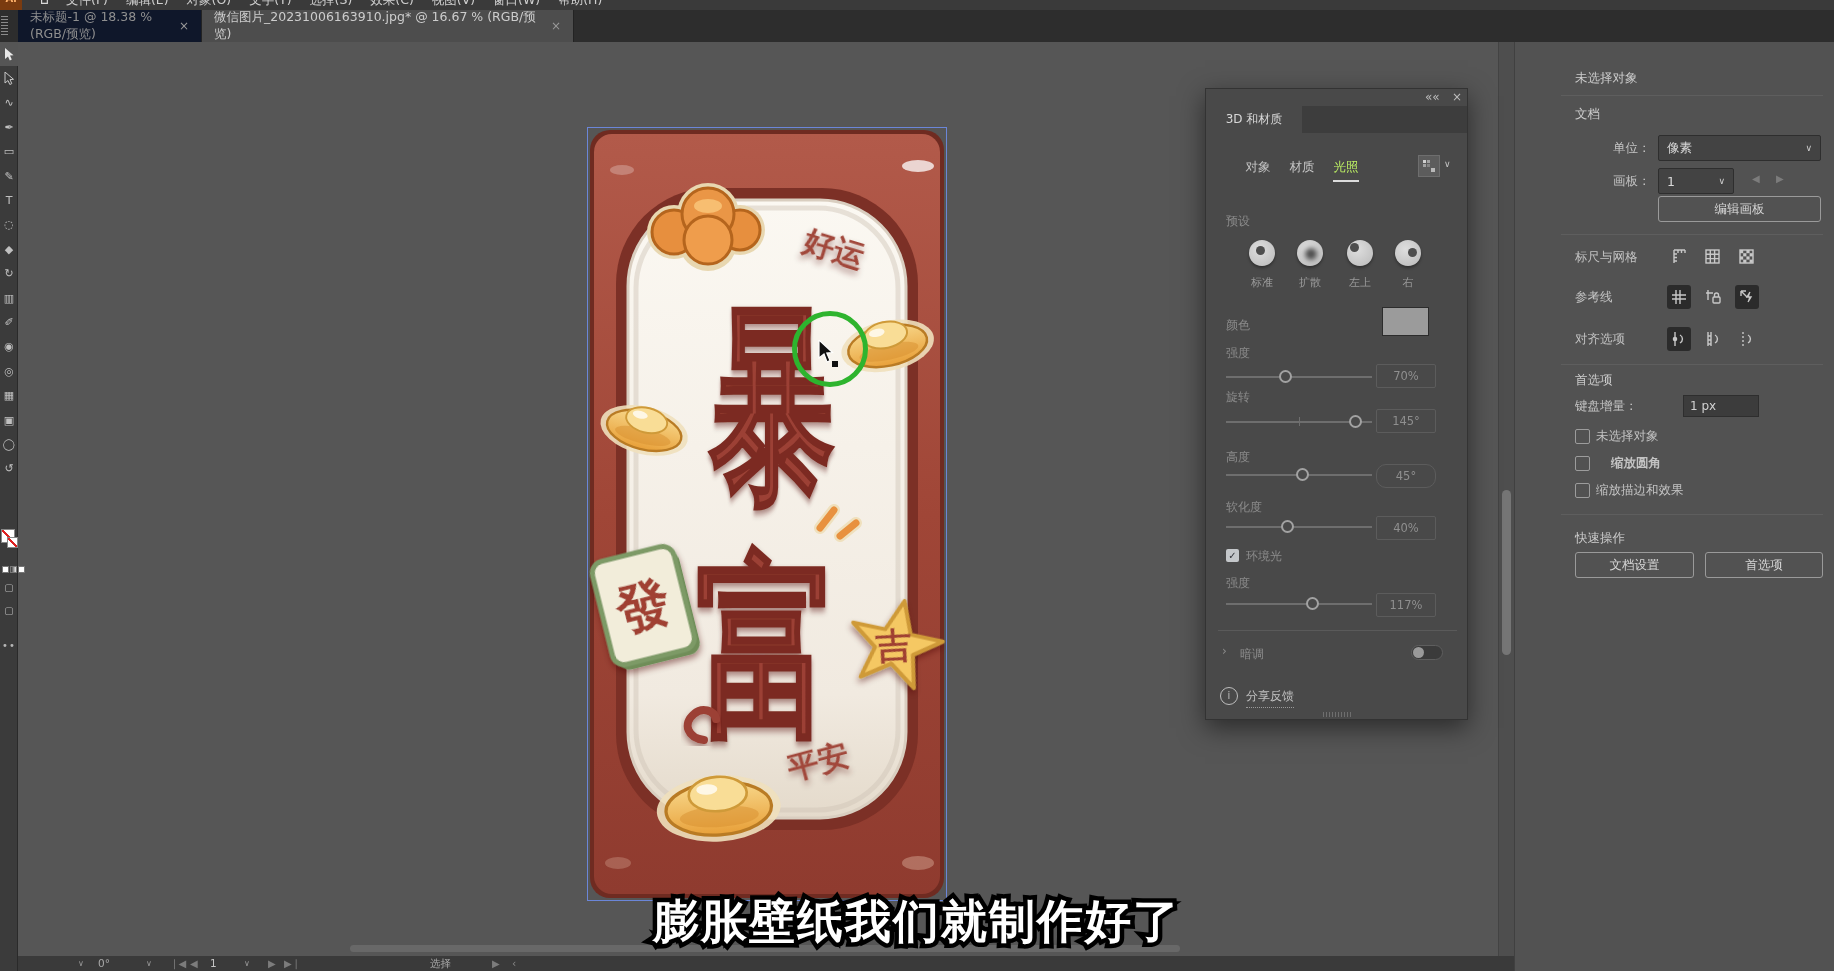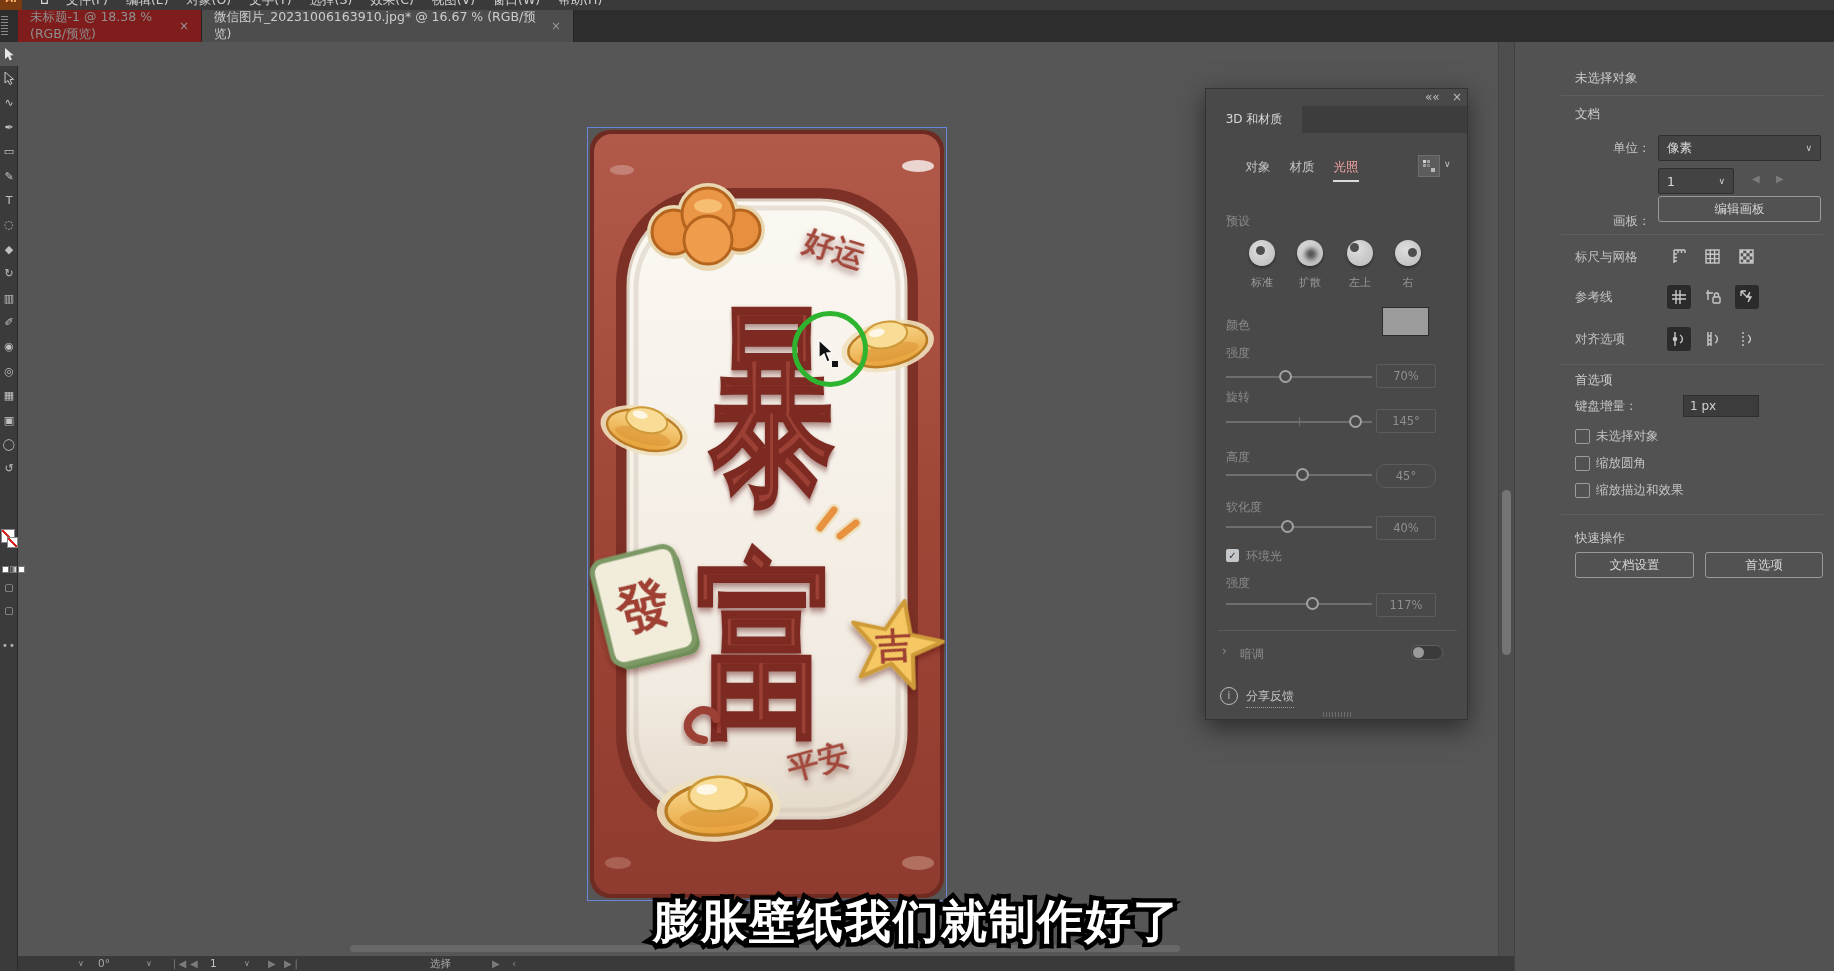--- a/index.html
+++ b/index.html
@@ -8,21 +8,21 @@
   
   #menu-bar{left:0;top:0;width:1834px;height:10px;background:#3a3a3a;overflow:hidden;z-index:30;}
   #app-logo{left:0;top:-12px;width:22px;height:22px;background:#7a3b10;color:#ffb26b;font-size:10px;font-weight:bold;text-align:center;line-height:22px;}
   #home-icon{left:40px;top:-9px;color:#d8d8d8;font-size:14px;}
   #menu-items{left:66px;top:-8px;display:flex;gap:18px;color:#cfcfcf;font-size:12.5px;white-space:nowrap;}
   
   #tab-bar{left:0;top:10px;width:1834px;height:32px;background:#2d2d2d;z-index:29;}
   #tab-grip{left:1px;top:6px;width:7px;height:20px;background:repeating-linear-gradient(180deg,#8a8a8a 0 1px,#2d2d2d 1px 3px);}
   .doc-tab{position:absolute;top:0;height:32px;display:flex;align-items:center;gap:10px;padding:0 12px;font-size:12.5px;box-sizing:border-box;border-right:1px solid #232323;}
   .doc-tab .x{font-size:12px;color:#9a9a9a;cursor:pointer;}
-  #tab-1{left:18px;width:184px;background:#7f1d1d;color:#8f8f8f;}
+  #tab-1{left:18px;width:184px;background:#0f172a;color:#8f8f8f;}
   #tab-2{left:202px;width:372px;background:#4d4d4d;color:#cdcdcd;}
   
   #toolbar{left:0;top:42px;width:18px;height:929px;background:#3b3b3b;border-right:1px solid #2a2a2a;box-sizing:border-box;z-index:20;}
   .tool{width:18px;height:24.4px;display:flex;align-items:center;justify-content:center;color:#c0c0c0;font-size:11px;}
   .tool.active{background:#555555;color:#f0f0f0;}
   #swatches{left:1px;top:487px;width:16px;height:34px;}
   .swq{position:absolute;background:#fff;border:1px solid #888;}
   .slash{background:linear-gradient(45deg,transparent 44%,#d22 44%,#d22 56%,transparent 56%),#fff;}
   #mini-sw{left:2px;top:524px;display:flex;gap:1px;}
   .msq{width:5px;height:5px;border:1px solid #777;background:#fff;}
@@ -54,21 +54,21 @@
   .cb{position:absolute;width:13px;height:13px;border:1px solid #9c9c9c;border-radius:2px;background:transparent;}
   .navarr{color:#7c7c7c;font-size:10px;}
   
   #panel3d{left:1205px;top:88px;width:263px;height:632px;background:#494949;border:1px solid #333;box-shadow:0 8px 24px rgba(0,0,0,.5);box-sizing:border-box;z-index:25;color:#c9c9c9;font-size:12px;}
   #p3-head{position:absolute;left:0;top:0;width:100%;height:17px;background:#494949;}
   #p3-collapse{position:absolute;left:219px;top:1px;color:#bdbdbd;font-size:12px;}
   #p3-close{position:absolute;left:246px;top:1px;color:#bdbdbd;font-size:12px;}
   #p3-tabstrip{position:absolute;left:0;top:17px;width:100%;height:27px;background:#3d3d3d;}
   #p3-title-tab{position:absolute;left:0;top:0;width:96px;height:27px;background:#494949;color:#d8d8d8;font-size:12px;line-height:27px;text-align:center;}
   .p3tab{position:absolute;top:70px;width:26px;text-align:center;color:#c5c5c5;font-size:12.5px;}
-  .p3tab.on{color:#fca5a5;border-bottom:2px solid #dcdcdc;padding-bottom:4px;}
+  .p3tab.on{color:#bef264;border-bottom:2px solid #dcdcdc;padding-bottom:4px;}
   #p3-render{position:absolute;left:212px;top:66px;width:20px;height:20px;background:#5c5c5c;border:1px solid #6e6e6e;display:flex;align-items:center;justify-content:center;}
   #p3-render-caret{position:absolute;left:238px;top:70px;color:#c5c5c5;font-size:9px;}
   .dim{color:#8b8b8b;}
   .pcircle{position:absolute;width:26px;height:26px;border-radius:50%;background:radial-gradient(circle at 40% 35%,#dedede,#b9b9b9);box-shadow:0 2px 3px rgba(0,0,0,.35);}
   .pdot{position:absolute;width:9px;height:9px;border-radius:50%;background:#4e4e4e;}
   .plabel{position:absolute;width:40px;text-align:center;color:#9a9a9a;font-size:11px;}
   .track{position:absolute;left:20px;width:146px;height:2px;background:#6e6e6e;}
   .handle{position:absolute;top:-6px;width:13px;height:13px;border-radius:50%;background:#494949;border:2px solid #a2a2a2;box-sizing:border-box;}
   .tick{position:absolute;top:-4px;left:50%;width:1px;height:9px;background:#6e6e6e;}
   .vbox{position:absolute;left:170px;width:58px;height:22px;border:1px solid #5c5c5c;border-radius:2px;color:#8f8f8f;font-size:11.5px;display:flex;align-items:center;justify-content:center;}
@@ -369,21 +369,21 @@
   <div class="divider" style="top:53px;"></div>
 
   <div class="sect" style="position:absolute;left:60px;top:64px;">文档</div>
 
   <div style="position:absolute;left:98px;top:98px;">单位：</div>
   <div class="psel" style="left:143px;top:93px;width:163px;">
     <span>像素</span>
     <span class="caret">∨</span>
   </div>
 
-  <div style="position:absolute;left:98px;top:131px;margin-top:40px;">画板：</div>
+  <div style="position:absolute;left:98px;top:131px;">画板：</div>
   <div class="psel" style="left:143px;top:126px;width:76px;">
     <span>1</span>
     <span class="caret">∨</span>
   </div>
   <span class="navarr abs" style="left:237px;top:131px;">◀</span>
   <span class="navarr abs" style="left:261px;top:131px;">▶</span>
 
   <div class="pbtn" style="left:143px;top:154px;width:163px;">编辑画板</div>
   <div class="divider" style="top:192px;"></div>
 
@@ -457,21 +457,21 @@
   </div>
   <div class="divider" style="top:322px;"></div>
 
   <div class="sect" style="position:absolute;left:60px;top:330px;">首选项</div>
   <div style="position:absolute;left:60px;top:356px;">键盘增量：</div>
   <div class="pinput" style="left:168px;top:353px;width:76px;">1 px</div>
 
   <div class="cb" style="left:60px;top:387px;"></div>
   <div style="position:absolute;left:81px;top:386px;">未选择对象</div>
   <div class="cb" style="left:60px;top:414px;"></div>
-  <div style="position:absolute;left:81px;top:413px;">缩放圆角</div>
+  <div style="position:absolute;left:96px;top:413px;font-weight:bold;">缩放圆角</div>
   <div class="cb" style="left:60px;top:441px;"></div>
   <div style="position:absolute;left:81px;top:440px;">缩放描边和效果</div>
   <div class="divider" style="top:472px;"></div>
 
   <div class="sect" style="position:absolute;left:60px;top:488px;">快速操作</div>
   <div class="pbtn" style="left:60px;top:510px;width:119px;">文档设置</div>
   <div class="pbtn" style="left:190px;top:510px;width:118px;">首选项</div>
 </div>
 
 <div id="status-bar" class="abs">

